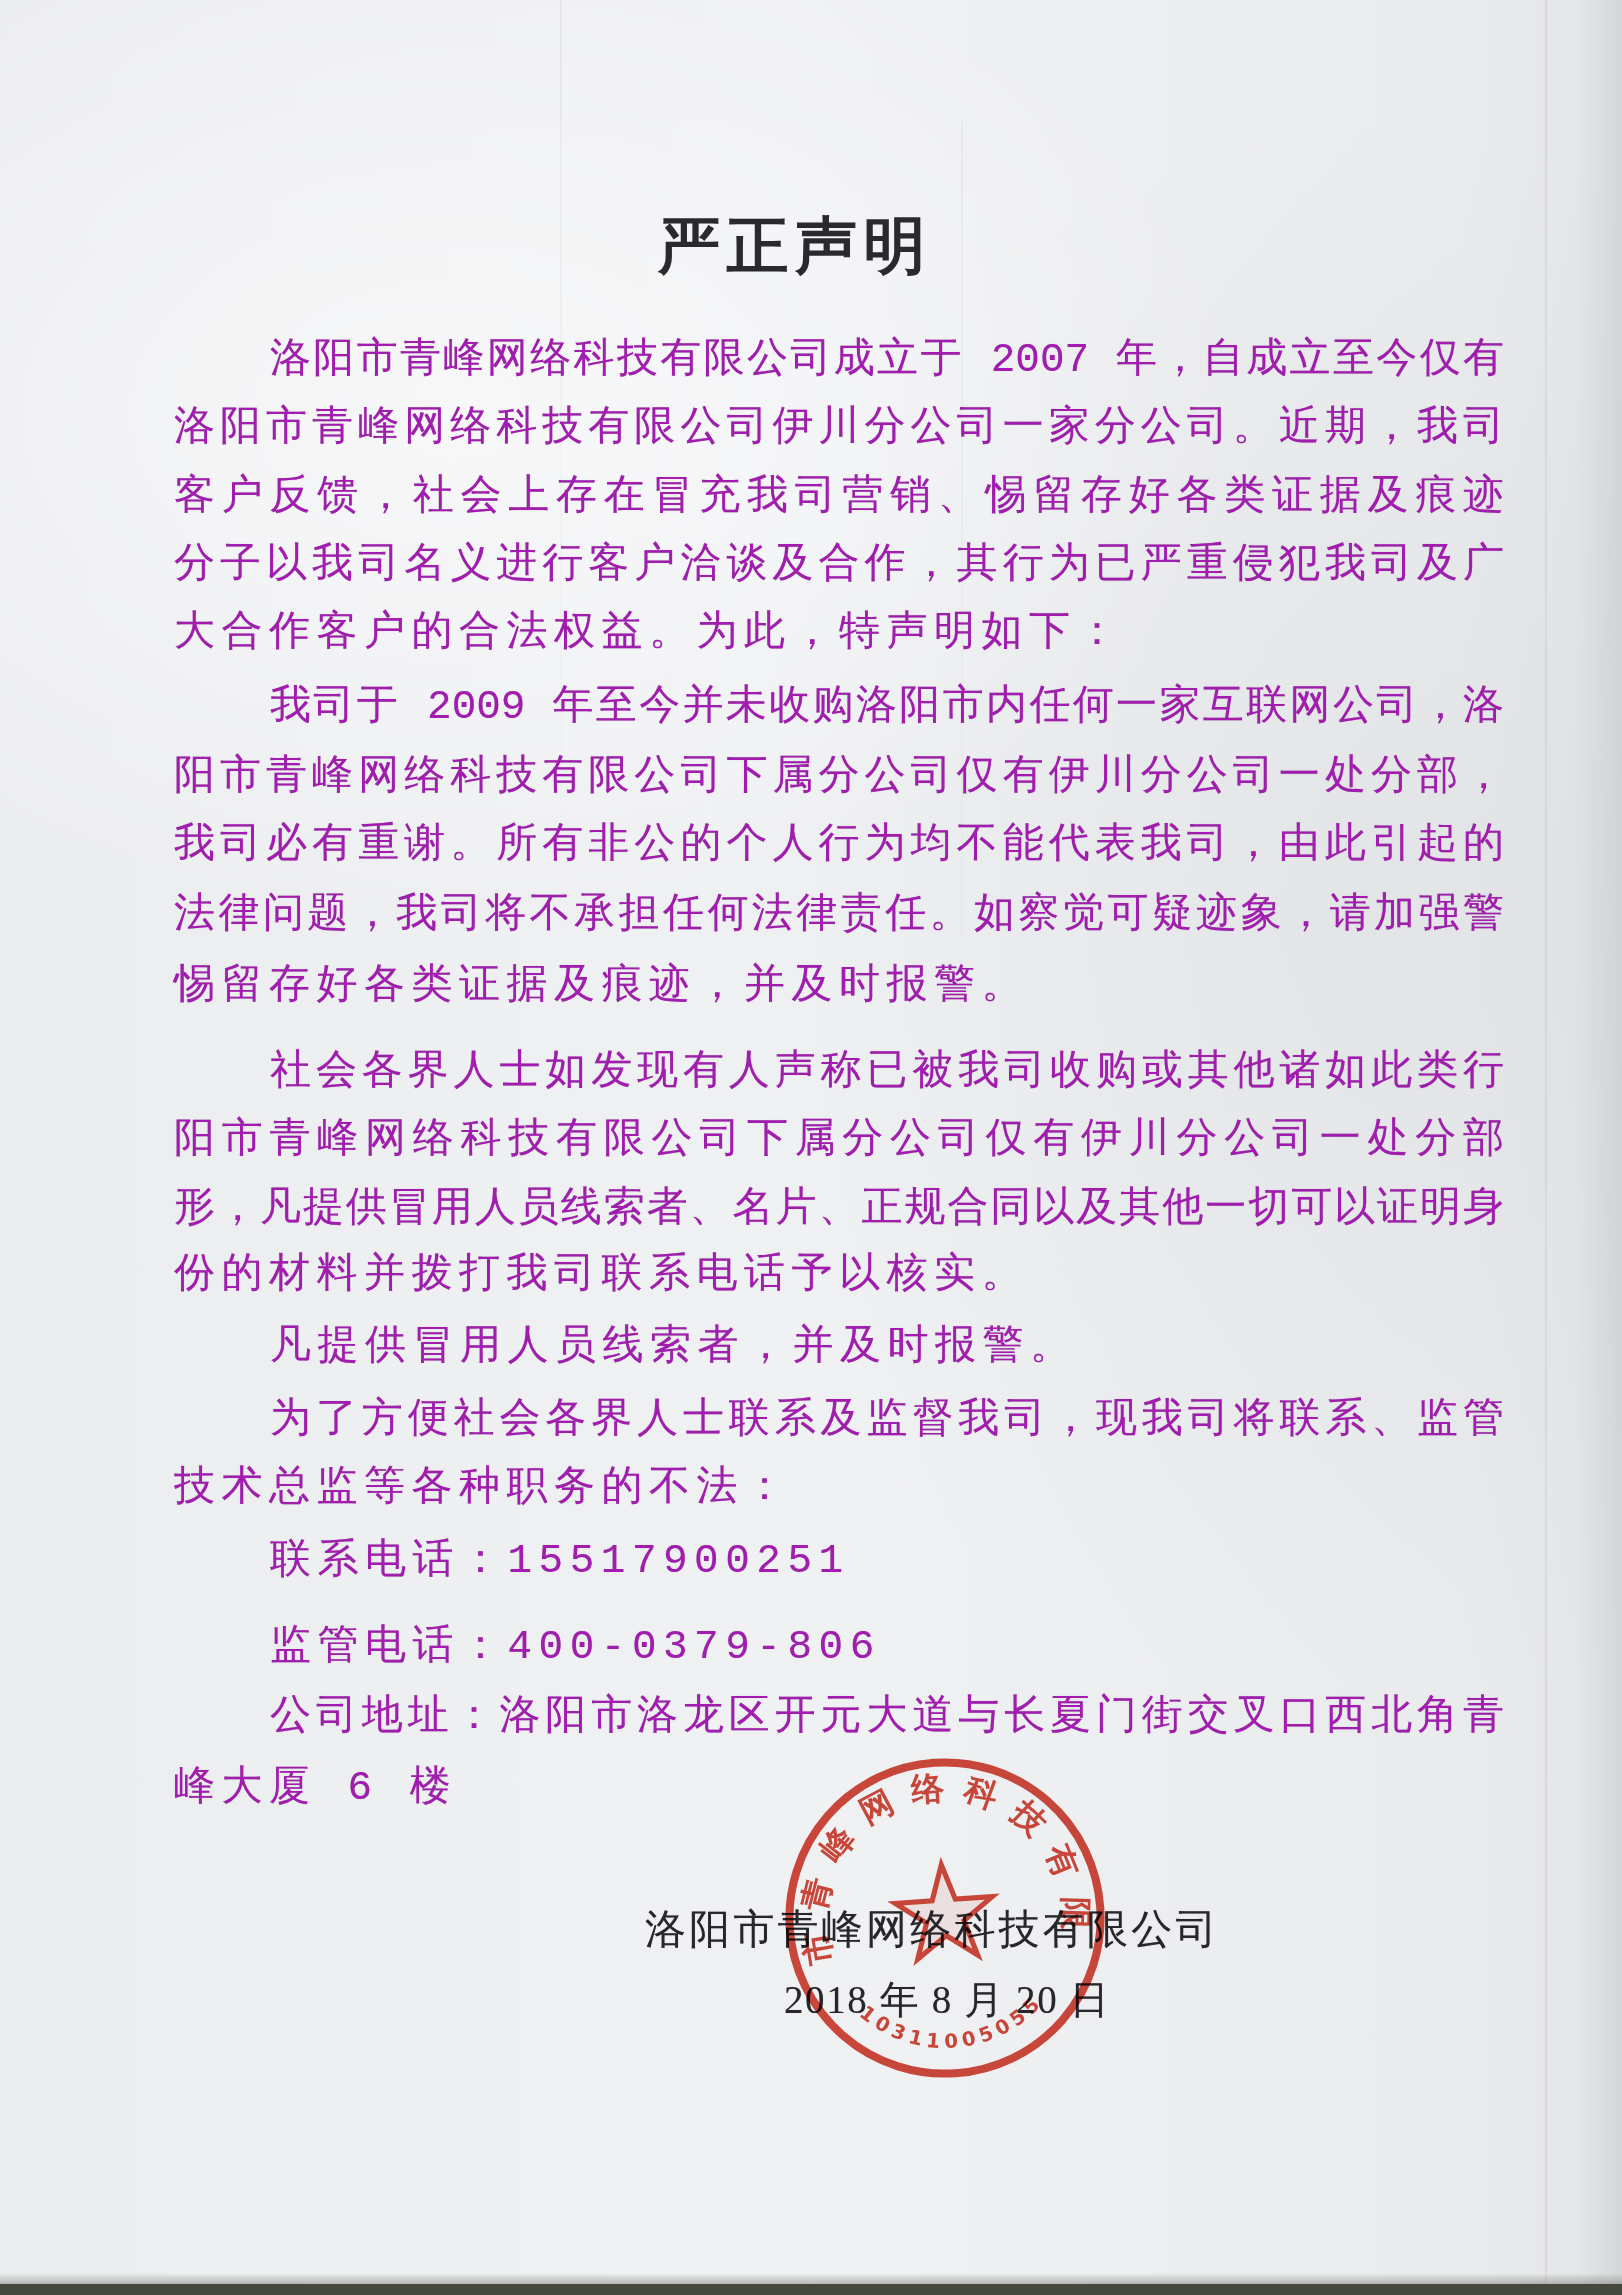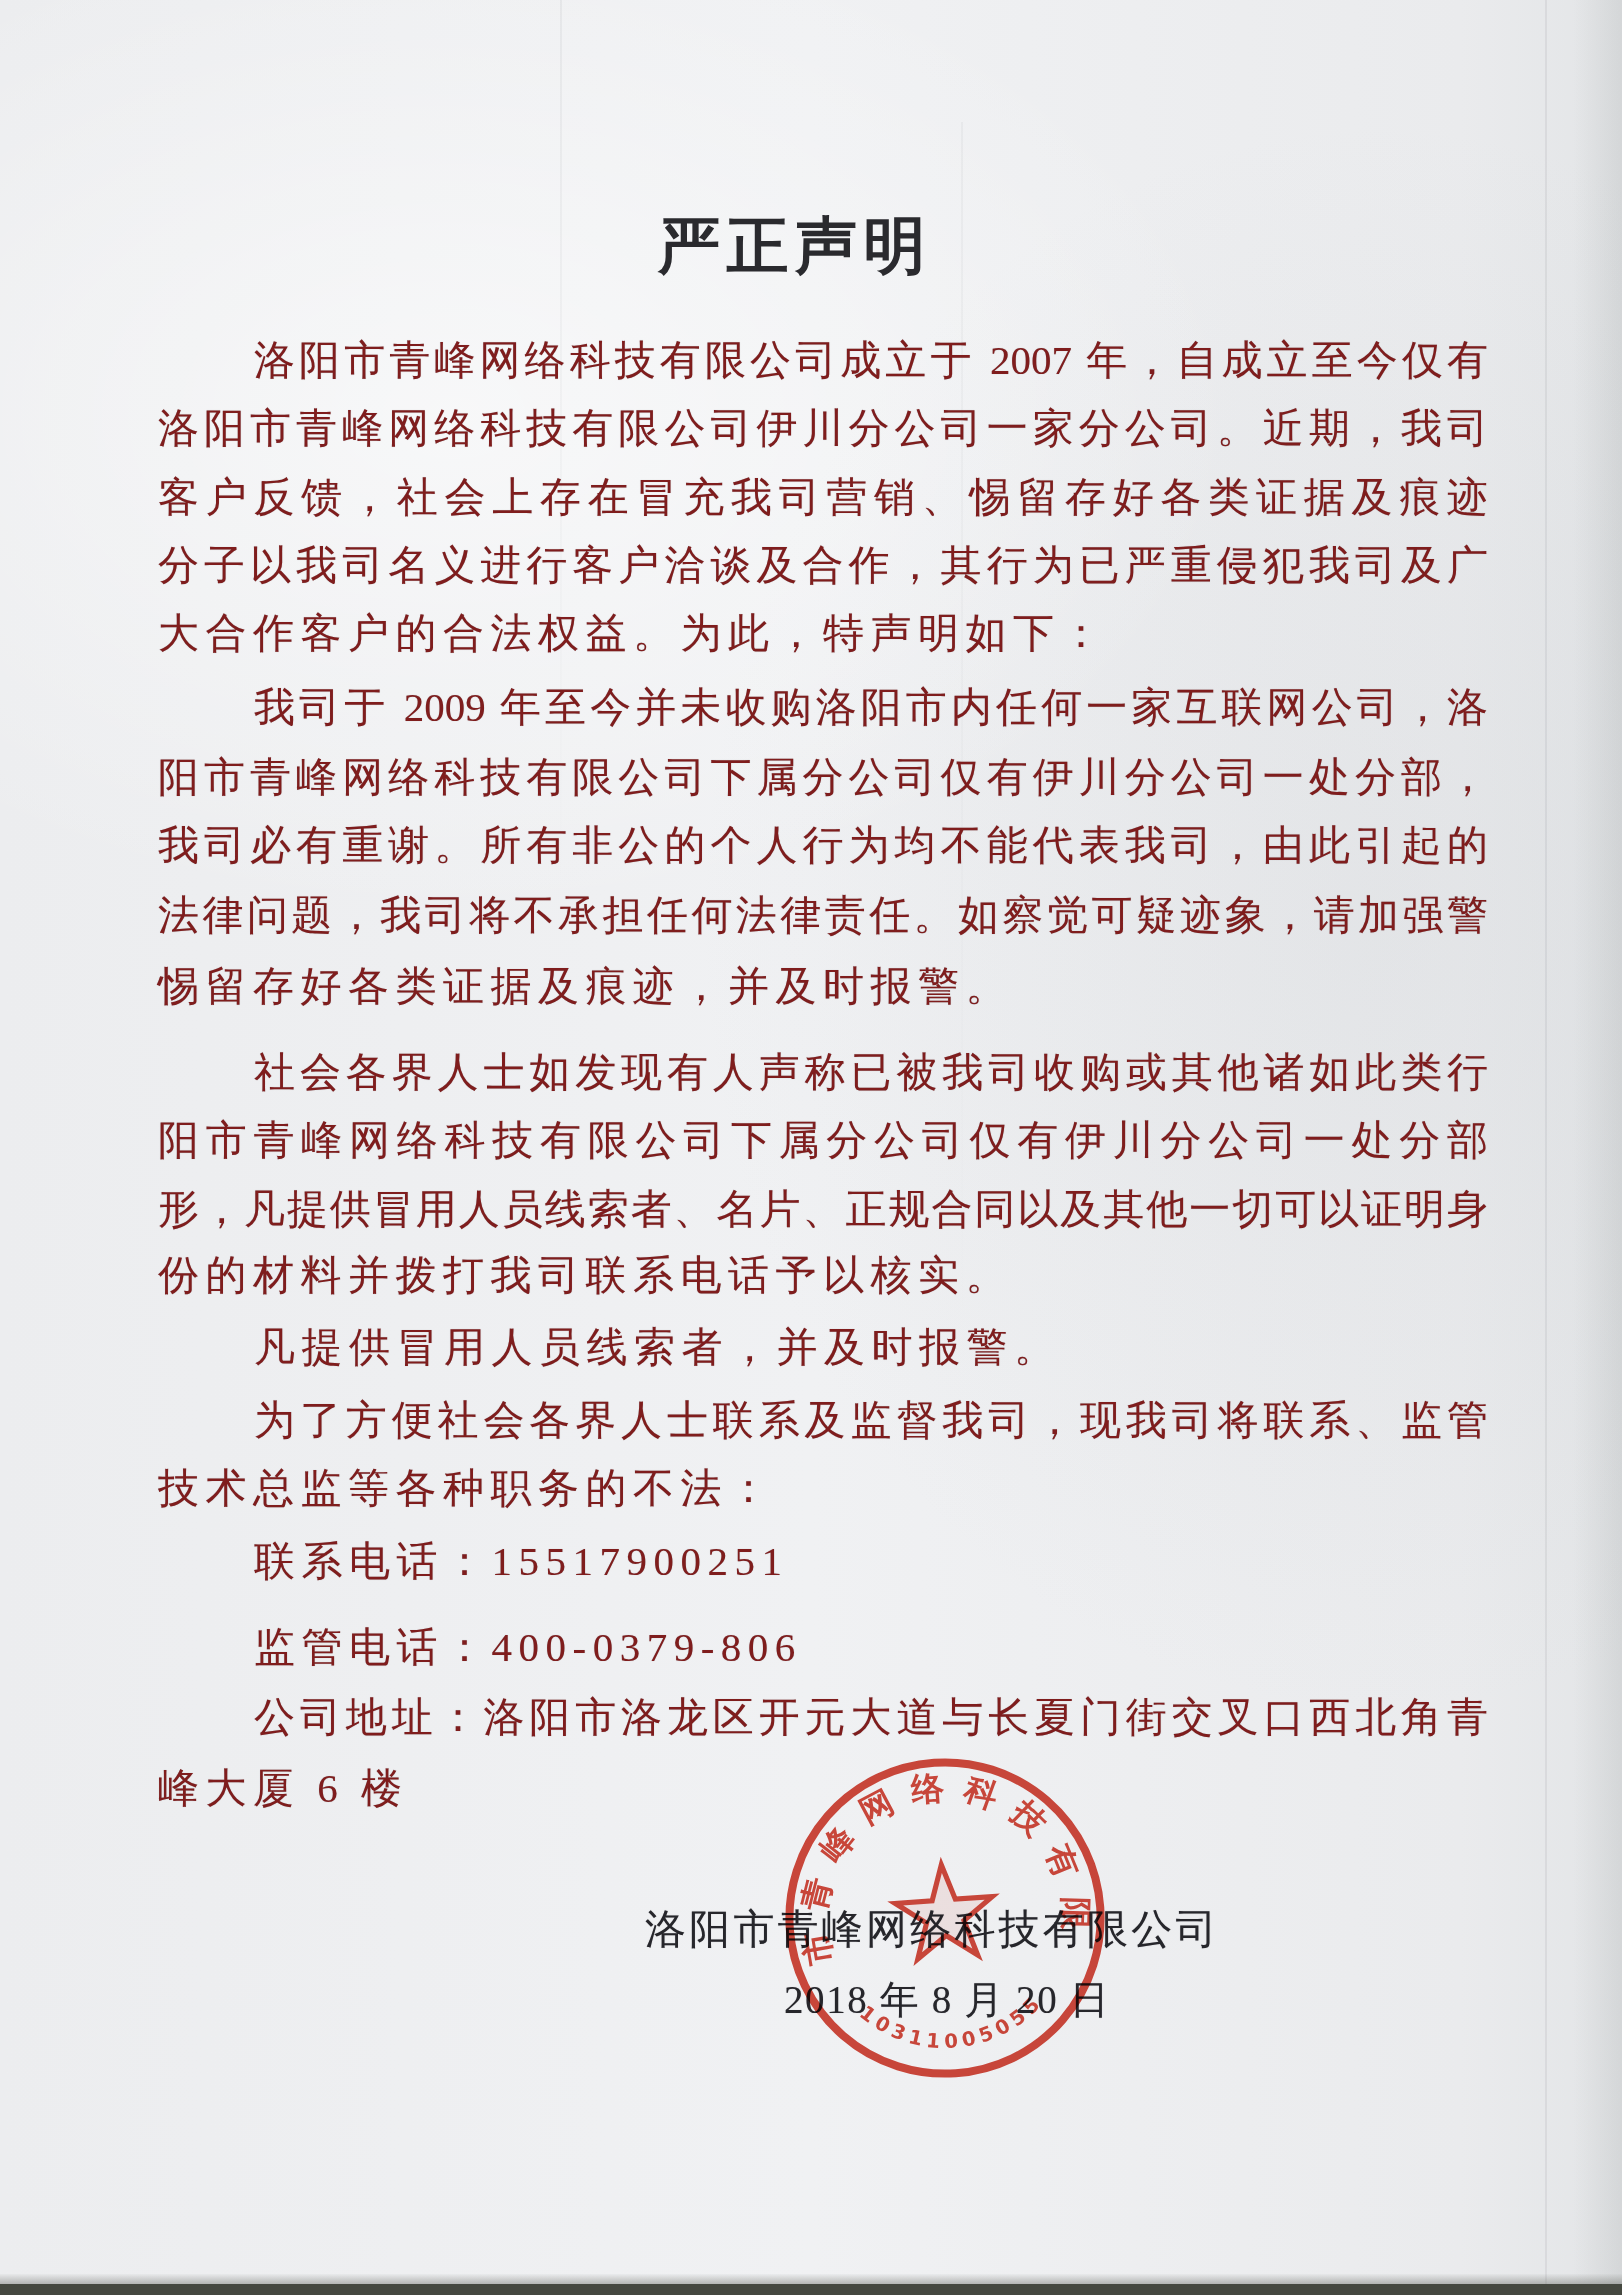--- a/index.html
+++ b/index.html
@@ -21,24 +21,24 @@
   .scan-right{position:absolute;top:0;bottom:0;right:0;width:49px;background:linear-gradient(90deg,rgba(80,85,82,0) 0%,rgba(80,85,82,0.10) 100%);}
   .scan-bottom-shadow{position:absolute;left:0;right:0;bottom:11.4px;height:9.7px;background:linear-gradient(rgba(150,152,148,0.05),rgba(110,112,106,0.45));}
   .scan-bottom{position:absolute;left:0;right:0;bottom:0;height:11.4px;background:#454840;}
 
   .title{
     position:absolute;left:0;top:180px;width:1590px;text-align:center;
     font-family:"DejaVu Sans","Liberation Sans",sans-serif;
     font-size:62px;font-weight:900;letter-spacing:6.5px;color:#2a2a2e;margin-top:24px;
   }
   .bline{
-    position:absolute;left:158px;width:1330px;
+    position:absolute;left:174px;width:1330px;
     font-size:41px;line-height:52px;white-space:nowrap;
     text-align:justify;text-align-last:justify;
-    color:#7f1d1d;text-shadow:0 0 0.8px rgba(40,40,48,0.35);
+    color:#a21caf;text-shadow:0 0 0.8px rgba(40,40,48,0.35);font-family:Liberation Mono, monospace;
   }
   .bline.end{text-align-last:left;letter-spacing:6.5px;}
   .bline.ind{text-indent:96px;}
   .sig{
     position:absolute;white-space:nowrap;color:#26262b;
     text-shadow:0 0 0.8px rgba(40,40,48,0.35);
   }
   .sig.company{left:645px;top:1902px;font-size:41px;letter-spacing:3.2px;}
   .sig.date{left:784px;top:1973px;font-size:39px;letter-spacing:1.6px;}
 

